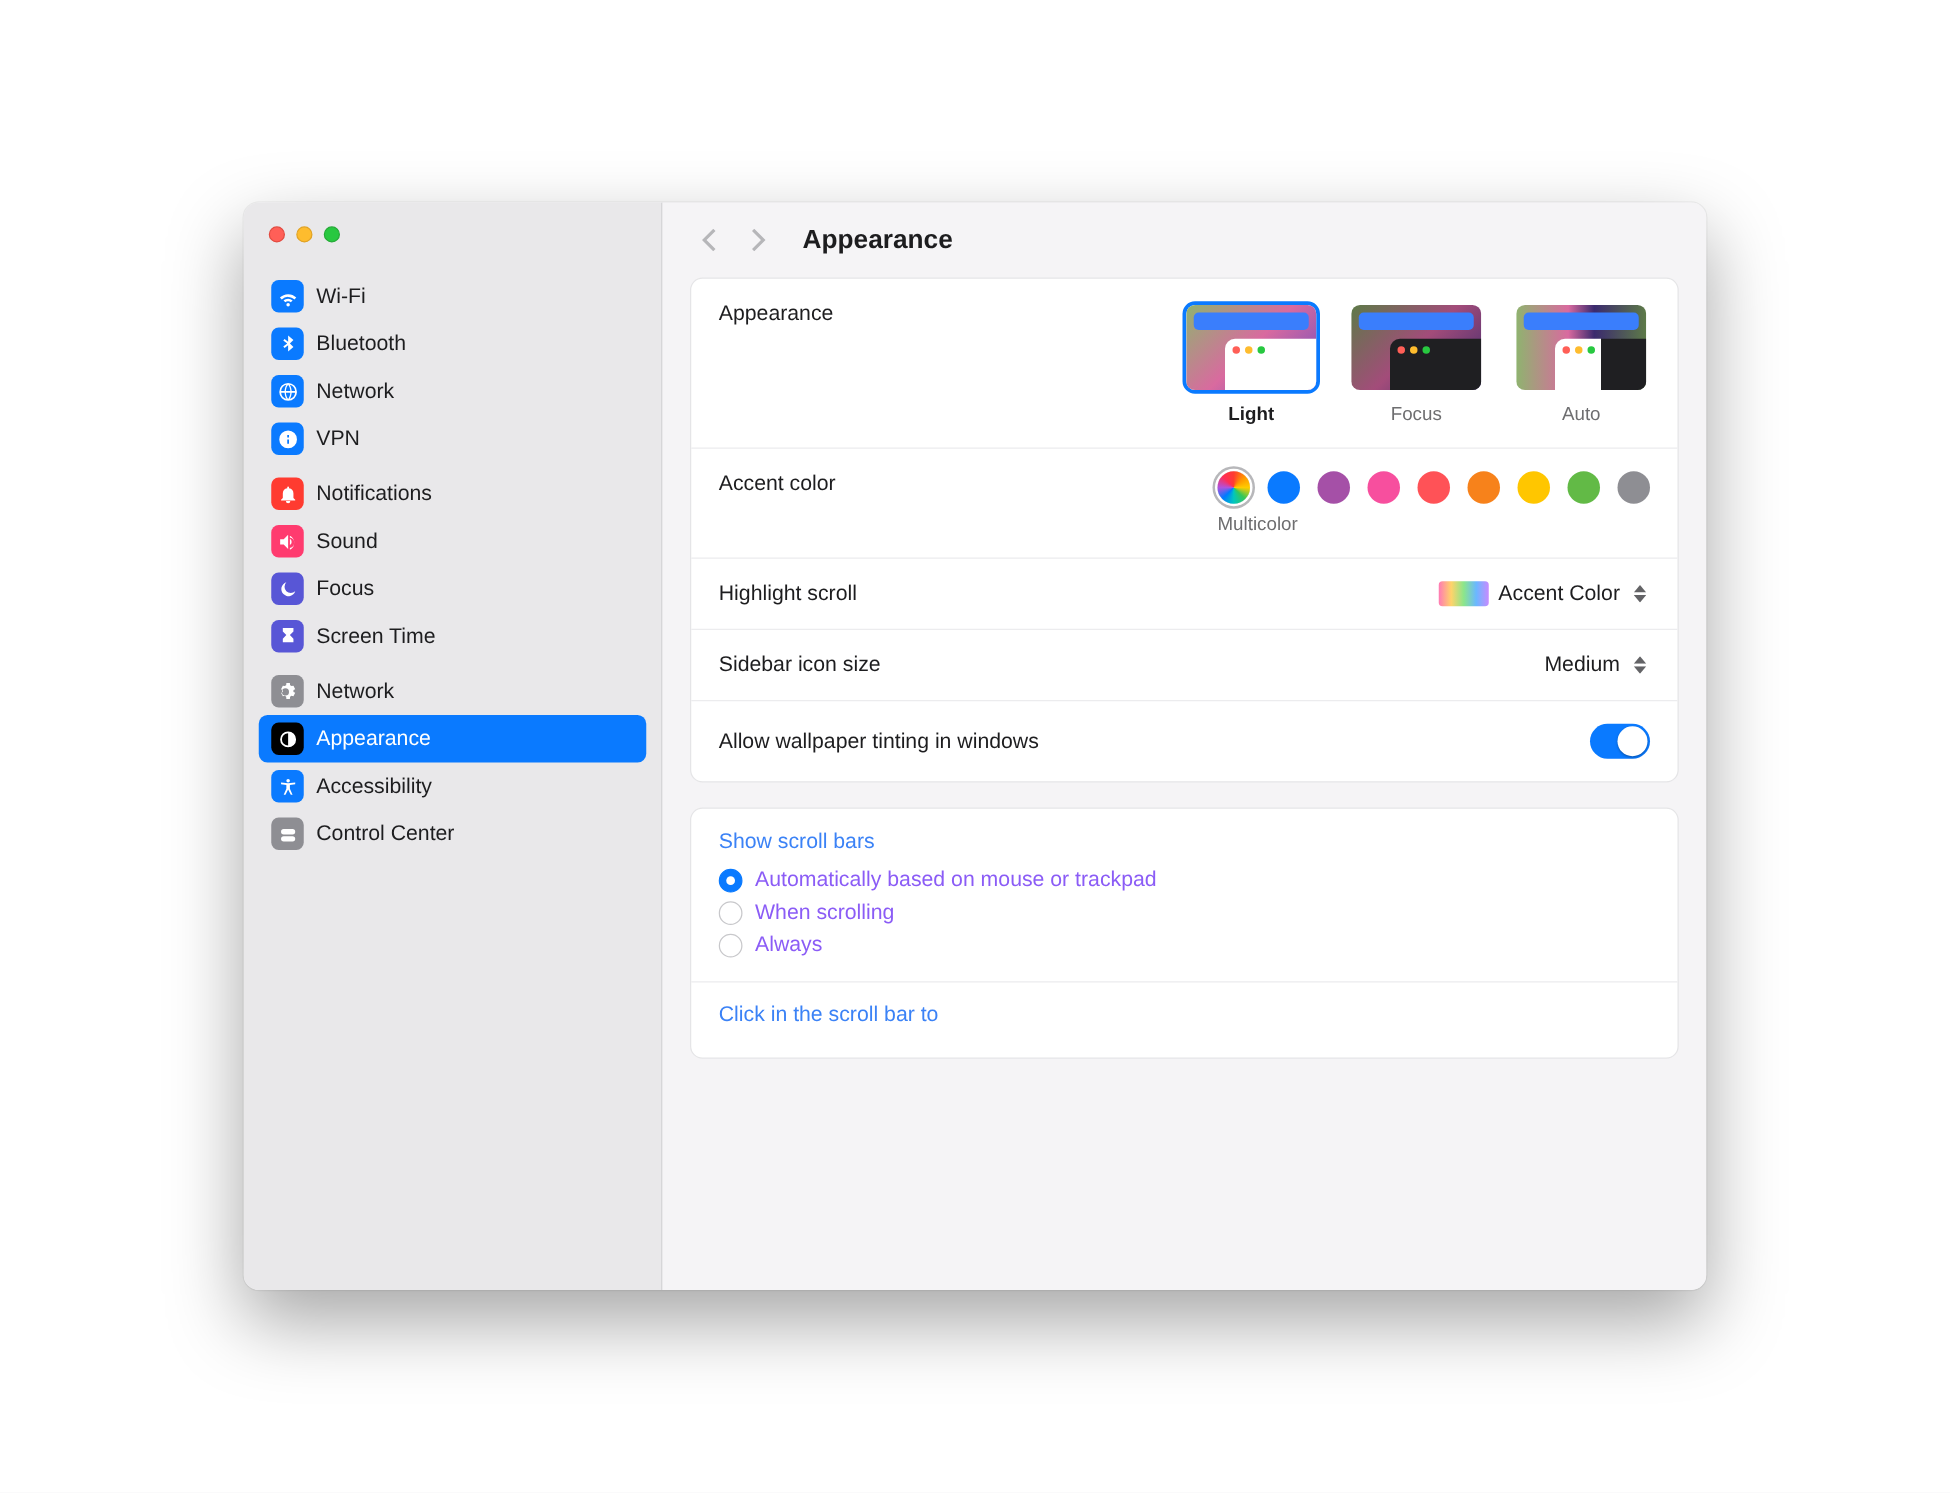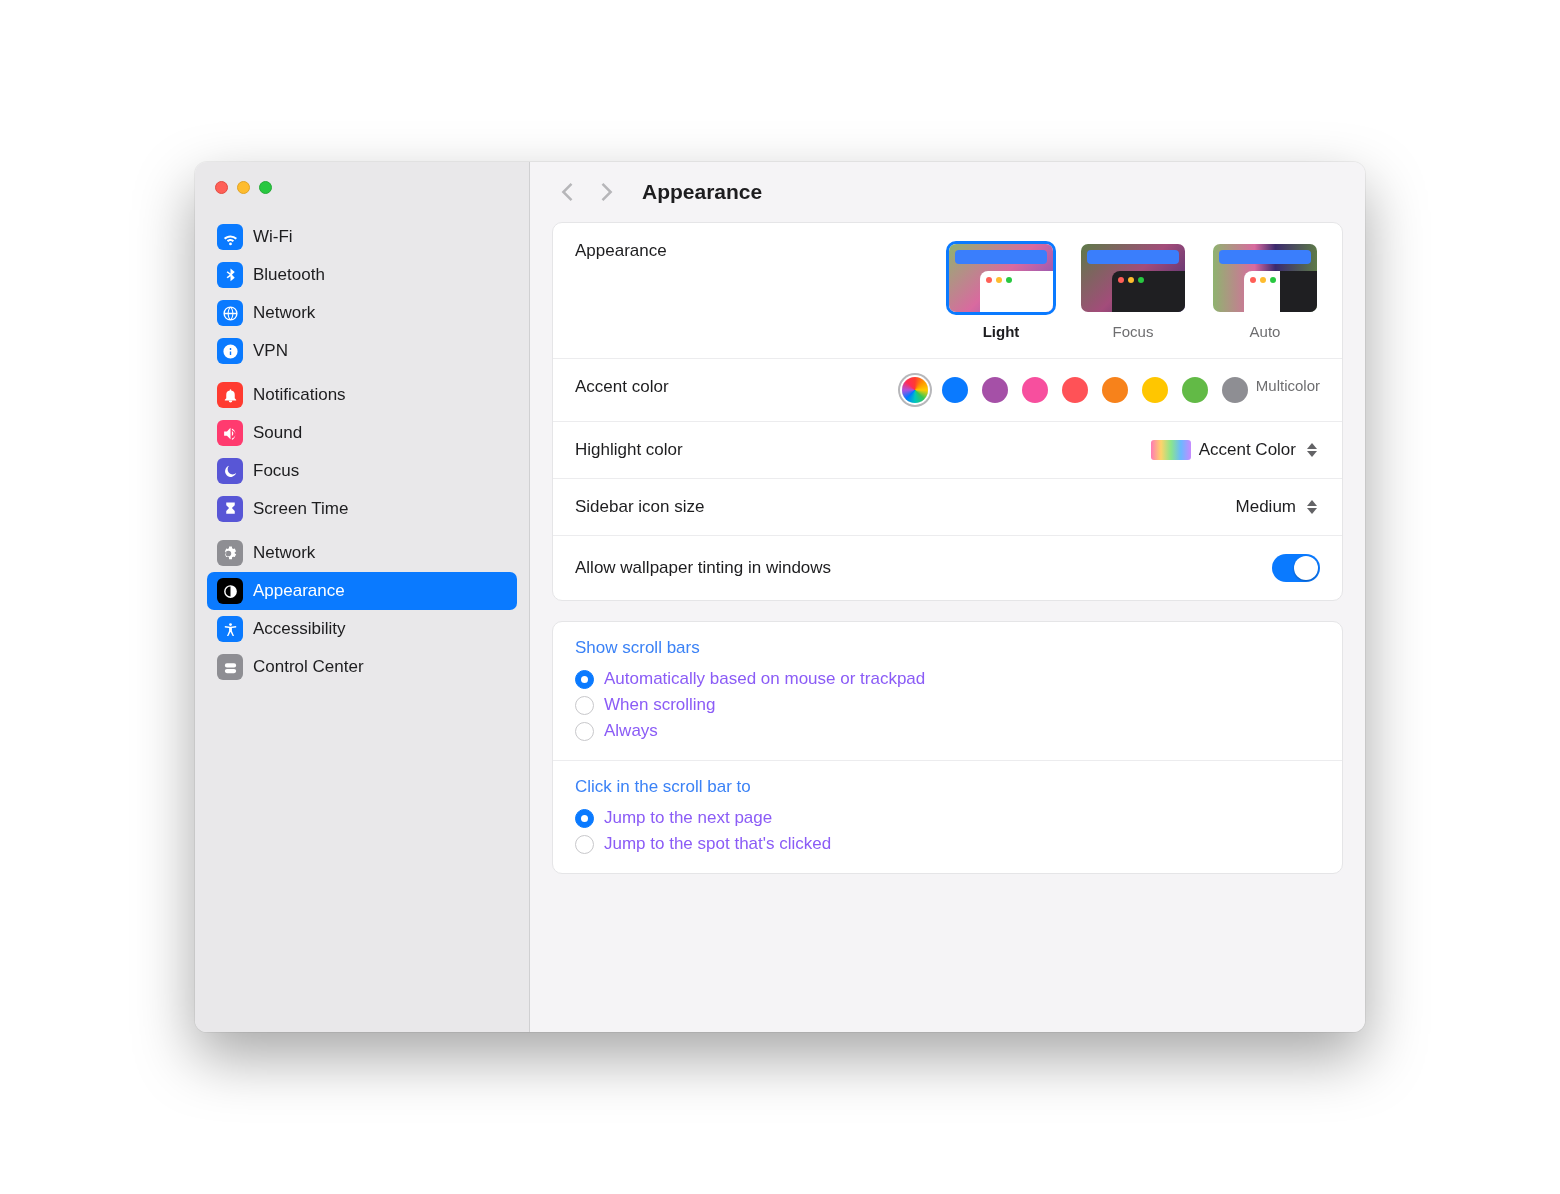--- a/index.html
+++ b/index.html
@@ -72,21 +72,21 @@
     .mode-thumb{width:110px;height:74px;border-radius:10px;position:relative;overflow:hidden;border:3px solid transparent;}
     .mode.selected .mode-thumb{border-color:#0a7aff;}
     .mode-label{font-size:15px;color:#6e6e70;}
     .mode.selected .mode-label{font-weight:700;color:#1d1d1f;}
     
     .thumb-bg{position:absolute;inset:0;}
     .thumb-bar{position:absolute;top:6px;left:6px;right:6px;height:14px;border-radius:4px;background:#3a7efc;}
     .thumb-win{position:absolute;bottom:0;right:0;width:70%;height:60%;border-top-left-radius:8px;display:flex;align-items:flex-start;padding:6px;gap:4px;}
     .dot{width:6px;height:6px;border-radius:50%;}
     
-    .accent-right{display:flex;flex-direction:row;align-items:flex-start;gap:8px;}
+    .accent-right{display:flex;flex-direction:column;align-items:flex-start;gap:8px;}
     .swatches{display:flex;gap:14px;}
     .swatch{width:26px;height:26px;border-radius:50%;cursor:pointer;}
     .swatch.selected{box-shadow:0 0 0 2px #fff, 0 0 0 4px #b7b7ba;}
     .swatch.multi{background:conic-gradient(#ff3b30,#ff9500,#ffcc00,#34c759,#00c7be,#007aff,#af52de,#ff2d55,#ff3b30);}
     .accent-cap{font-size:15px;color:#6e6e70;}
     
     .sel{display:flex;align-items:center;gap:8px;cursor:pointer;}
     .stepper{width:16px;display:flex;flex-direction:column;gap:2px;align-items:center;}
     .stepper svg{width:10px;height:6px;fill:#636366;}
     .hl-grad{width:40px;height:20px;border-radius:3px;background:linear-gradient(90deg,#ff7ab5,#ffd36a,#8be68b,#6ab8ff,#c78bff);}
@@ -295,21 +295,21 @@
                 <div class="swatch" style="background: rgb(247, 130, 27);"></div>
                 <div class="swatch" style="background: rgb(255, 198, 0);"></div>
                 <div class="swatch" style="background: rgb(98, 186, 70);"></div>
                 <div class="swatch" style="background: rgb(142, 142, 147);"></div>
               </div>
             <div class="accent-cap">Multicolor</div>
           </div>
         </div>
 
         <div class="row">
-          <div class="row-label">Highlight color</div>
+          <div class="row-label">Highlight scroll</div>
           <div class="sel">
             <div class="hl-grad"></div>
             <span class="sel-text">Accent Color</span>
             <span class="stepper">
               <svg viewBox="0 0 10 6">
                   <path d="M5 0l5 6H0z"></path>
                 </svg>
               <svg viewBox="0 0 10 6">
                   <path d="M5 6L0 0h10z"></path>
                 </svg>
@@ -353,28 +353,18 @@
                 <div class="radio-label">When scrolling</div>
               </div>
               <div class="radio">
                 <div class="radio-ind"></div>
                 <div class="radio-label">Always</div>
               </div>
             </div>
         </div>
         <div class="radio-block">
           <div class="rb-title">Click in the scroll bar to</div>
-          <div>
-              <div class="radio checked">
-                <div class="radio-ind"></div>
-                <div class="radio-label">Jump to the next page</div>
-              </div>
-              <div class="radio">
-                <div class="radio-ind"></div>
-                <div class="radio-label">Jump to the spot that's clicked</div>
-              </div>
-            </div>
         </div>
       </section>
 
     </div>
   </main>
 </div>
 
 </body></html>

